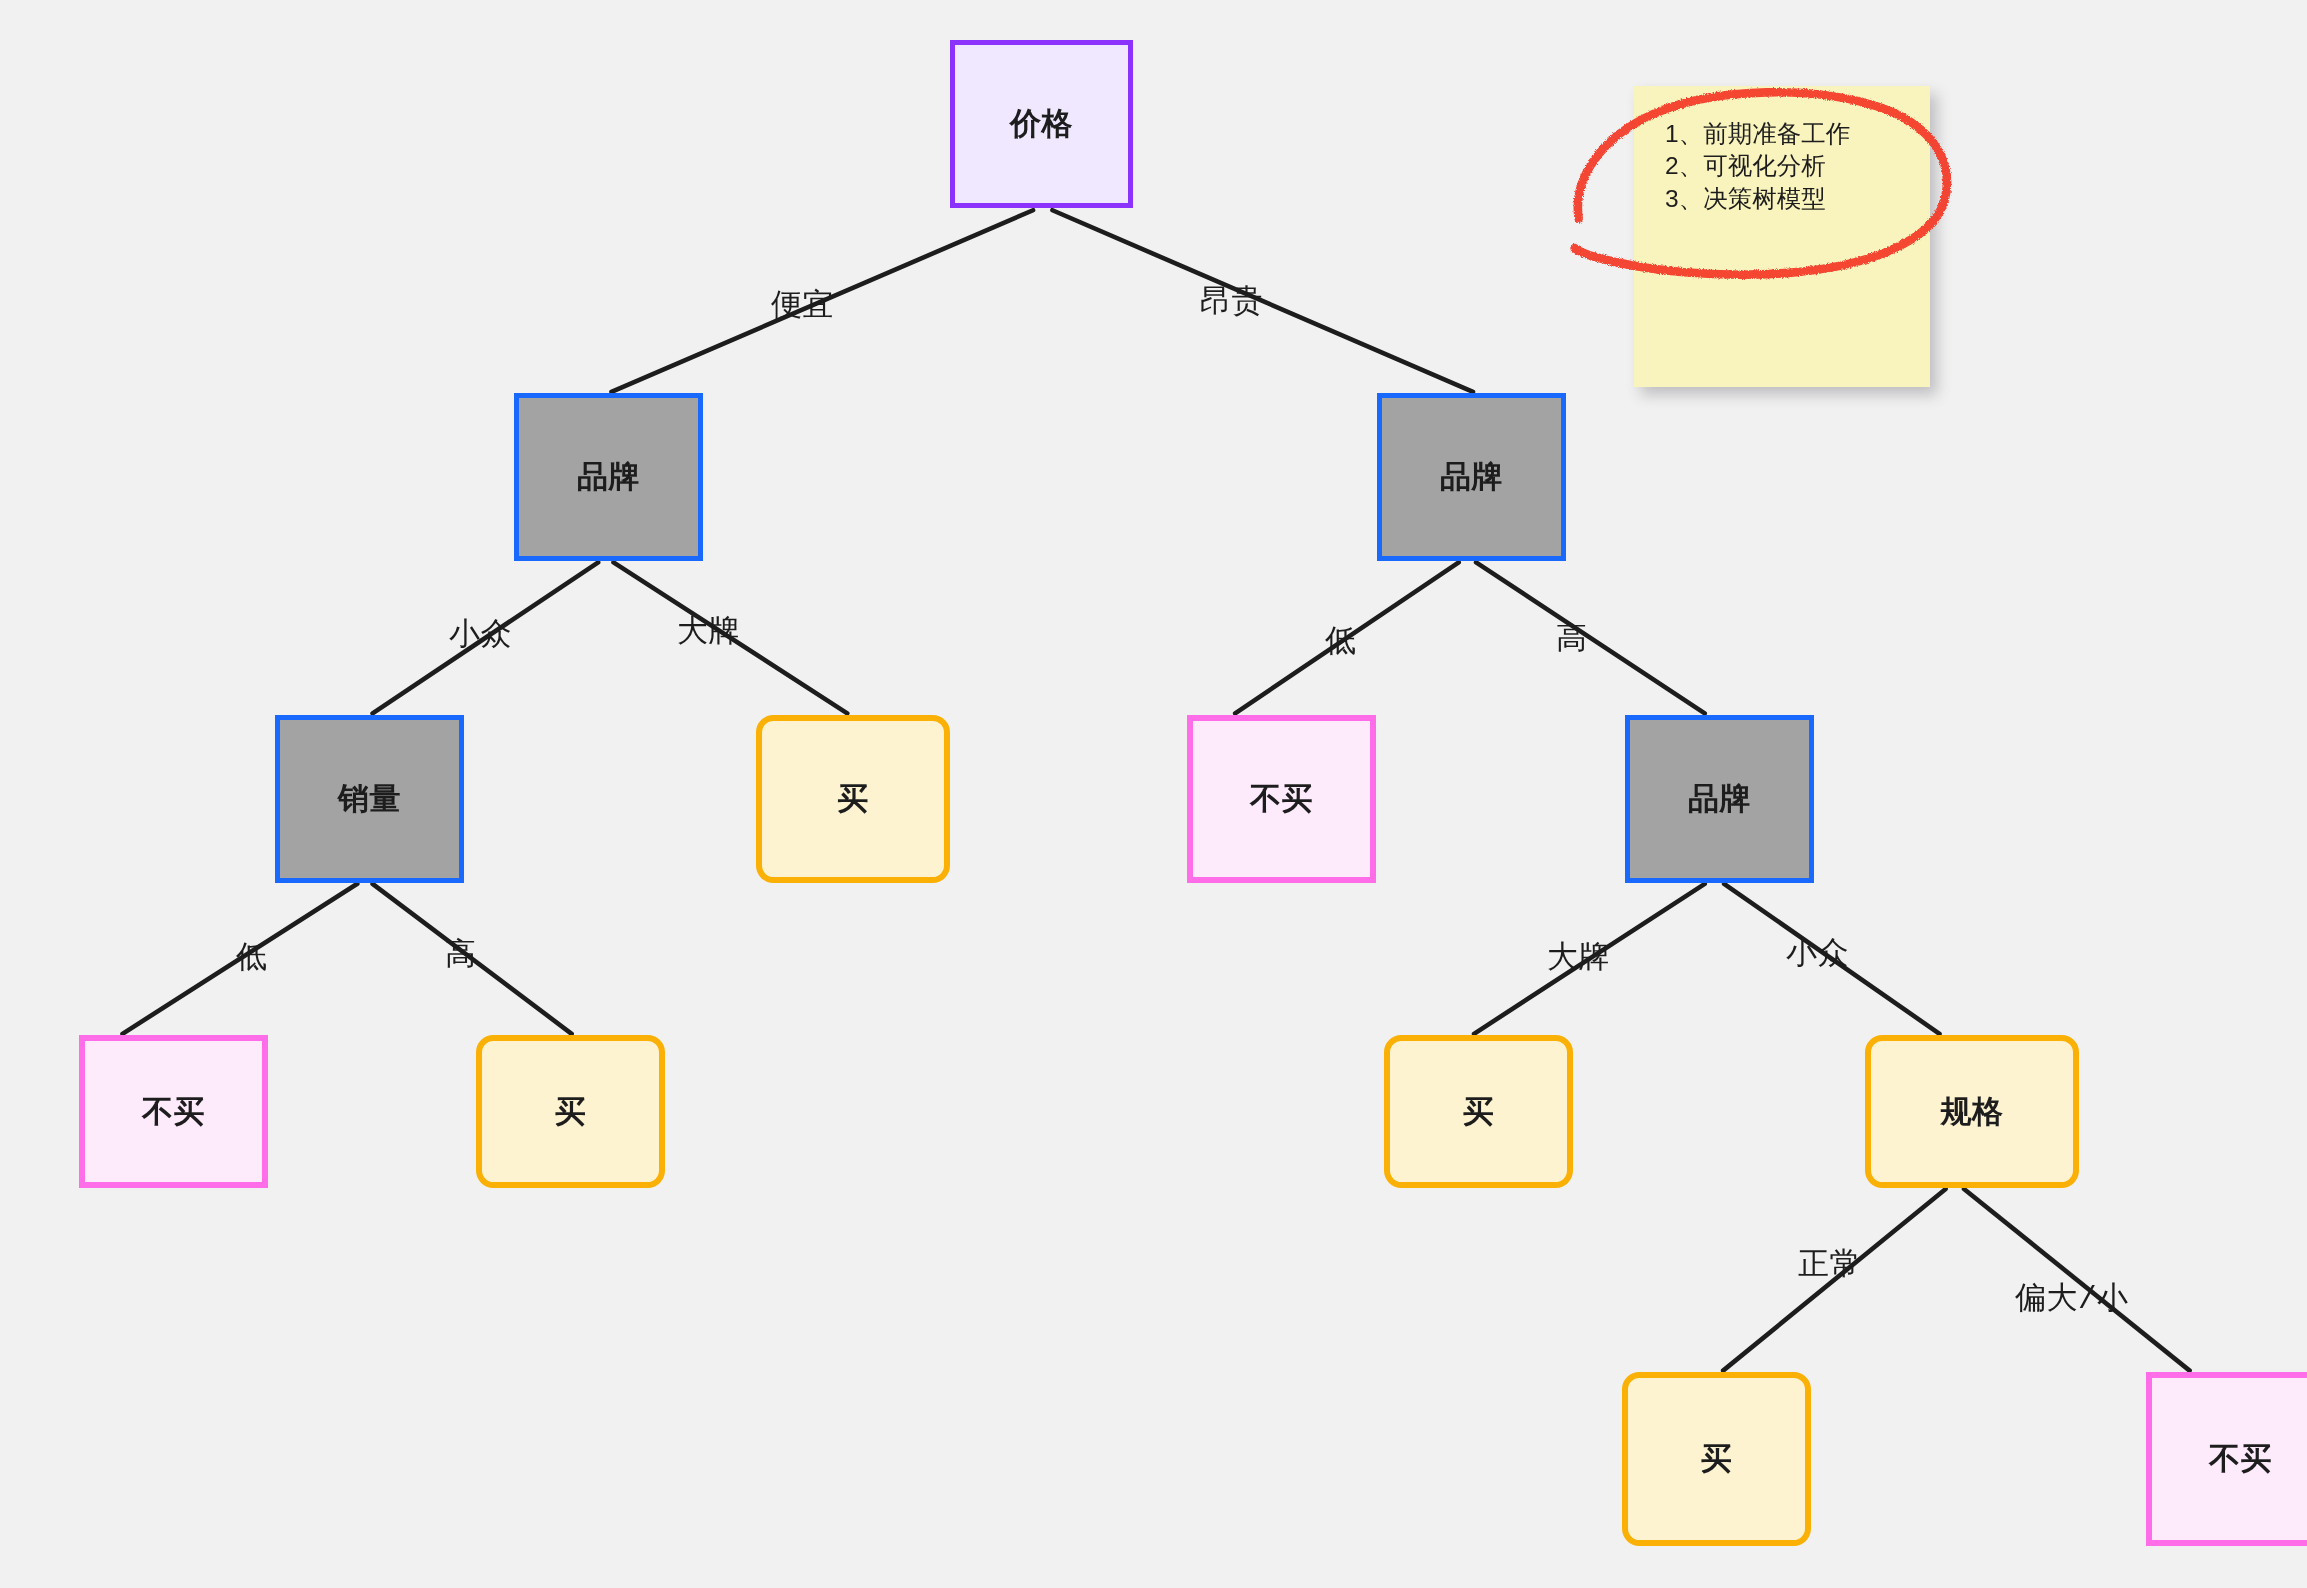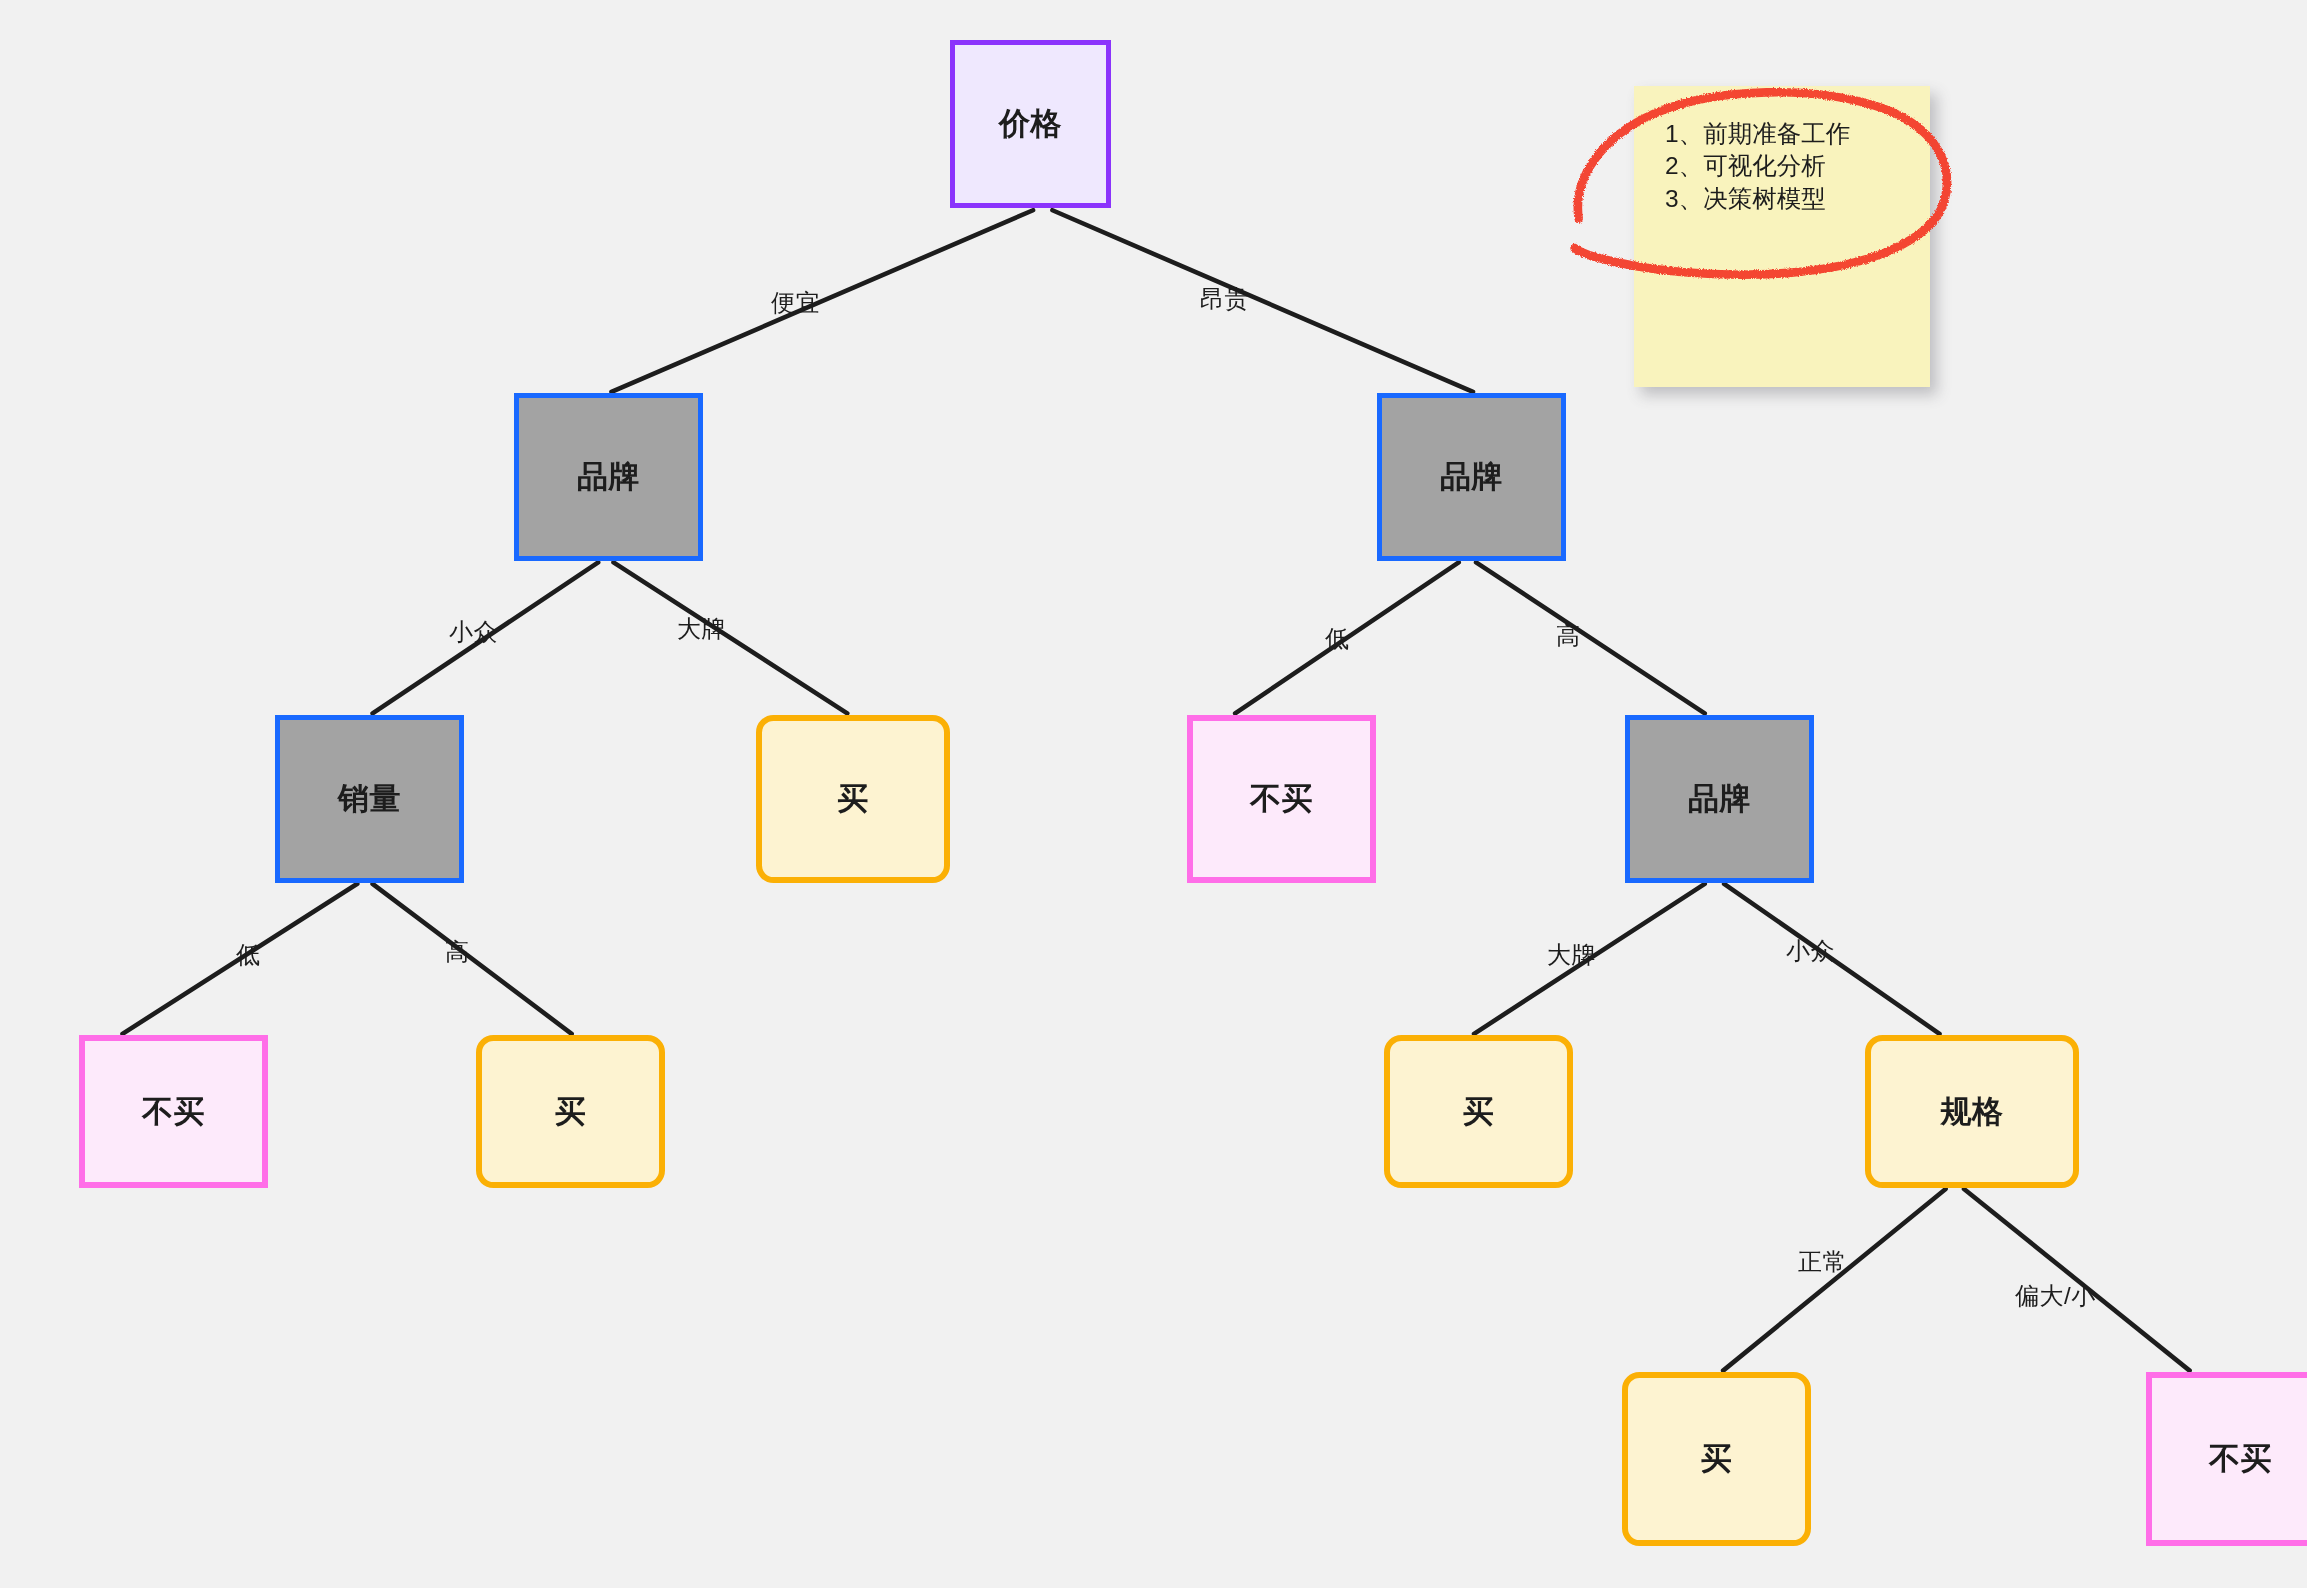--- a/index.html
+++ b/index.html
@@ -67,26 +67,27 @@
     border: 6.6px solid #ff6ee8;
     background: #fdeafb;
     border-radius: 0;
     font-size: 31px;
     margin-left: 47px;
   }
 
   
   .edge-label {
     position: absolute;
-    font-size: 24px;
+    font-size: 31px;
     color: #1d1d1d;
     font-weight: normal;
     white-space: nowrap;
     letter-spacing: 0.5px;
     line-height: 1;
+    font-family: Liberation Mono, monospace;
   }
 
   
   #sticky-note {
     position: absolute;
     left: 1634px;
     top: 86px;
     width: 296px;
     height: 301px;
     background: #f9f3bd;
@@ -126,21 +127,21 @@
       <line x1="2892" y1="1102" x2="3340" y2="1398" stroke="#1d1d1d" stroke-width="9" stroke-linecap="round"></line>
       <line x1="700" y1="1732" x2="240" y2="2026" stroke="#1d1d1d" stroke-width="9" stroke-linecap="round"></line>
       <line x1="730" y1="1732" x2="1120" y2="2026" stroke="#1d1d1d" stroke-width="9" stroke-linecap="round"></line>
       <line x1="3340" y1="1732" x2="2888" y2="2026" stroke="#1d1d1d" stroke-width="9" stroke-linecap="round"></line>
       <line x1="3378" y1="1732" x2="3800" y2="2026" stroke="#1d1d1d" stroke-width="9" stroke-linecap="round"></line>
       <line x1="3812" y1="2330" x2="3376" y2="2686" stroke="#1d1d1d" stroke-width="9" stroke-linecap="round"></line>
       <line x1="3848" y1="2330" x2="4290" y2="2686" stroke="#1d1d1d" stroke-width="9" stroke-linecap="round"></line>
     </svg>
 
   <div id="nodes-layer">
-      <div class="node root" style="left: 950px; top: 40px; width: 161px; height: 168px;">
+      <div class="node root" style="left: 950px; top: 40px; width: 183px; height: 168px;">
         <span>价格</span>
       </div>
       <div class="node decision" style="left: 514px; top: 393px; width: 189px; height: 168px;">
         <span>品牌</span>
       </div>
       <div class="node decision" style="left: 1377px; top: 393px; width: 189px; height: 168px;">
         <span>品牌</span>
       </div>
       <div class="node decision" style="left: 275px; top: 715px; width: 189px; height: 168px;">
         <span>销量</span>

